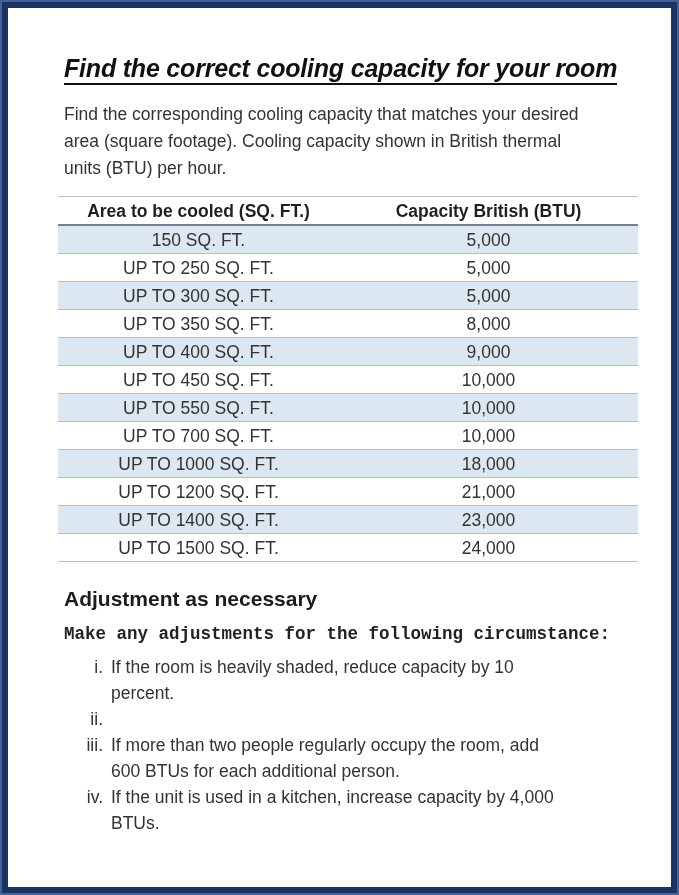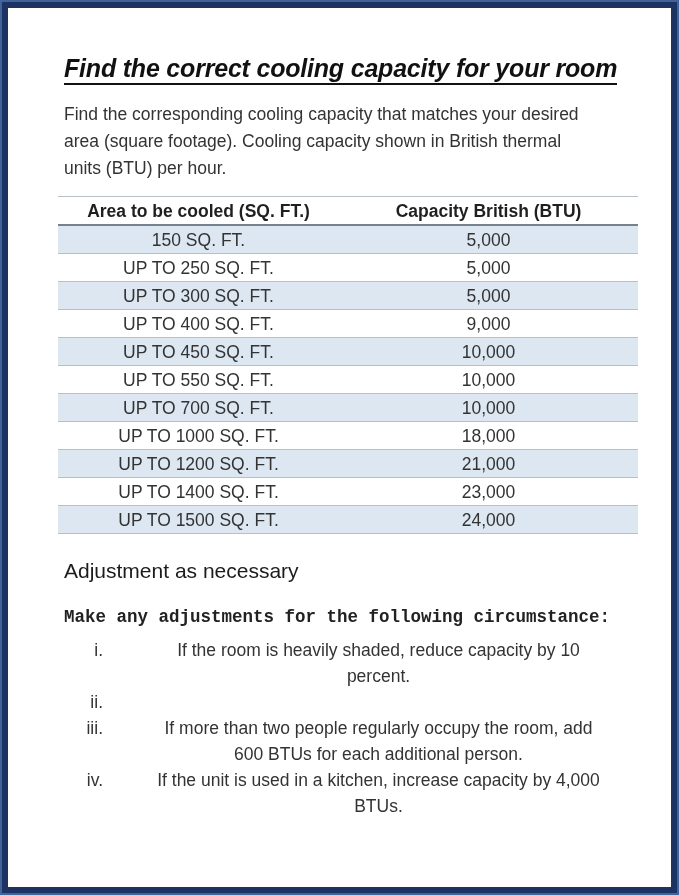--- a/index.html
+++ b/index.html
@@ -77,23 +77,23 @@
     background: #ffffff;
   }
   table.cooling tbody tr {
     border-bottom: 1px solid #a9c2dd;
   }
   table.cooling tbody tr:nth-child(odd) {
     background: #dce7f2;
   }
   
   .section-heading {
-    margin: 25px 0 21px 6px;
+    margin: 25px 0 10px 6px;
     font-size: 21px;
-    font-weight: normal;
+    font-weight: bold;
     color: #1c1c1c;
   }
   
   .lead {
     margin: 0 0 7px 6px;
     font-size: 17.5px;
     font-weight: bold;
     color: #222222;
     line-height: 26px;
     font-family: Liberation Mono, monospace;
@@ -110,24 +110,23 @@
     font-size: 17.5px;
     line-height: 26px;
     color: #333333;
   }
   .roman-list .numeral {
     flex: 0 0 45px;
     text-align: right;
     padding-right: 0;
   }
   .roman-list .item-text {
-    margin-left: 23px;
+    margin-left: 8px;
     width: 520px;
     white-space: pre-line;
-    text-align: center;
   }
 </style>
 </head>
 <body>
 
 <div class="page">
   <div class="page-inner">
     <div class="content">
 
       <h1 class="doc-title">
@@ -156,20 +155,24 @@
           </tr>
           <tr>
             <td>UP TO 250 SQ. FT.</td>
             <td>5,000</td>
           </tr>
           <tr>
             <td>UP TO 300 SQ. FT.</td>
             <td>5,000</td>
           </tr>
           <tr>
+            <td>UP TO 350 SQ. FT.</td>
+            <td>8,000</td>
+          </tr>
+          <tr>
             <td>UP TO 400 SQ. FT.</td>
             <td>9,000</td>
           </tr>
           <tr>
             <td>UP TO 450 SQ. FT.</td>
             <td>10,000</td>
           </tr>
           <tr>
             <td>UP TO 550 SQ. FT.</td>
             <td>10,000</td>

